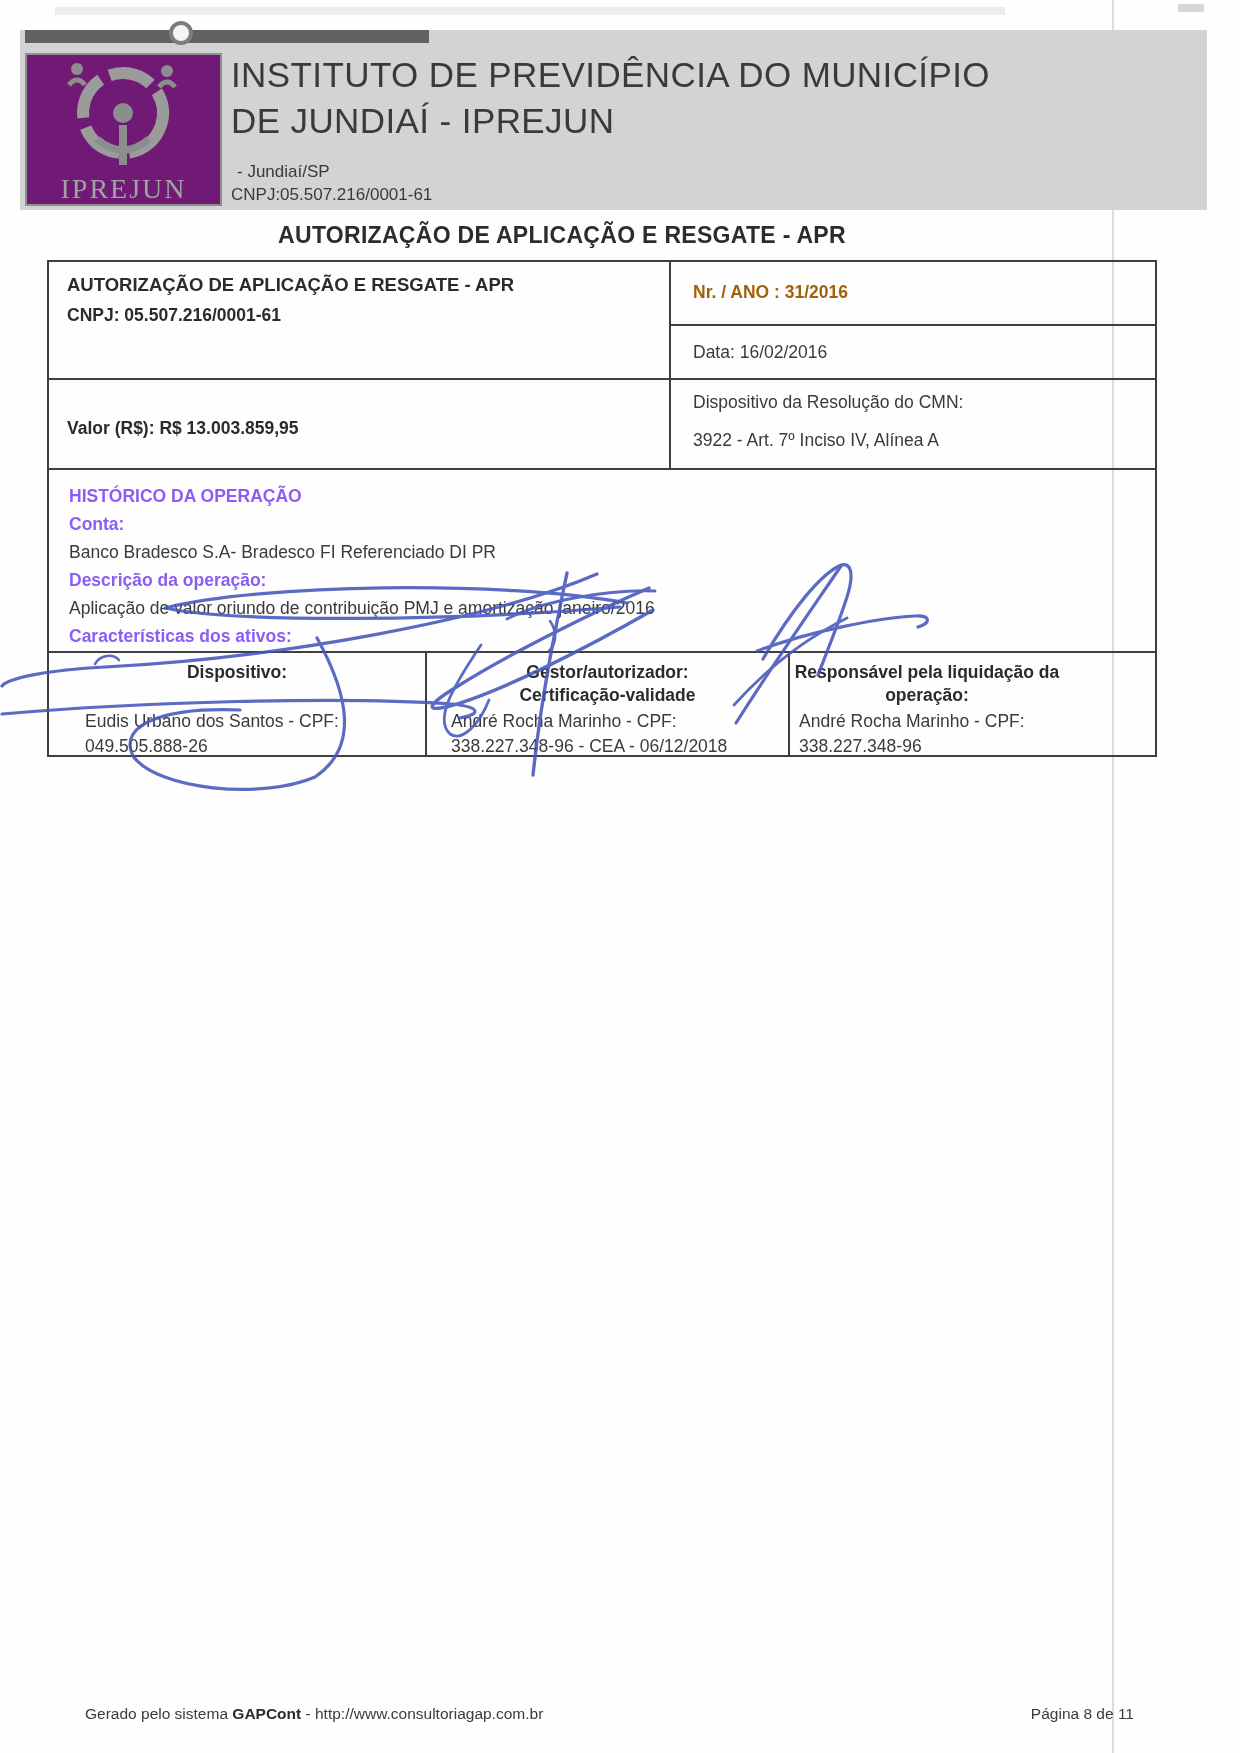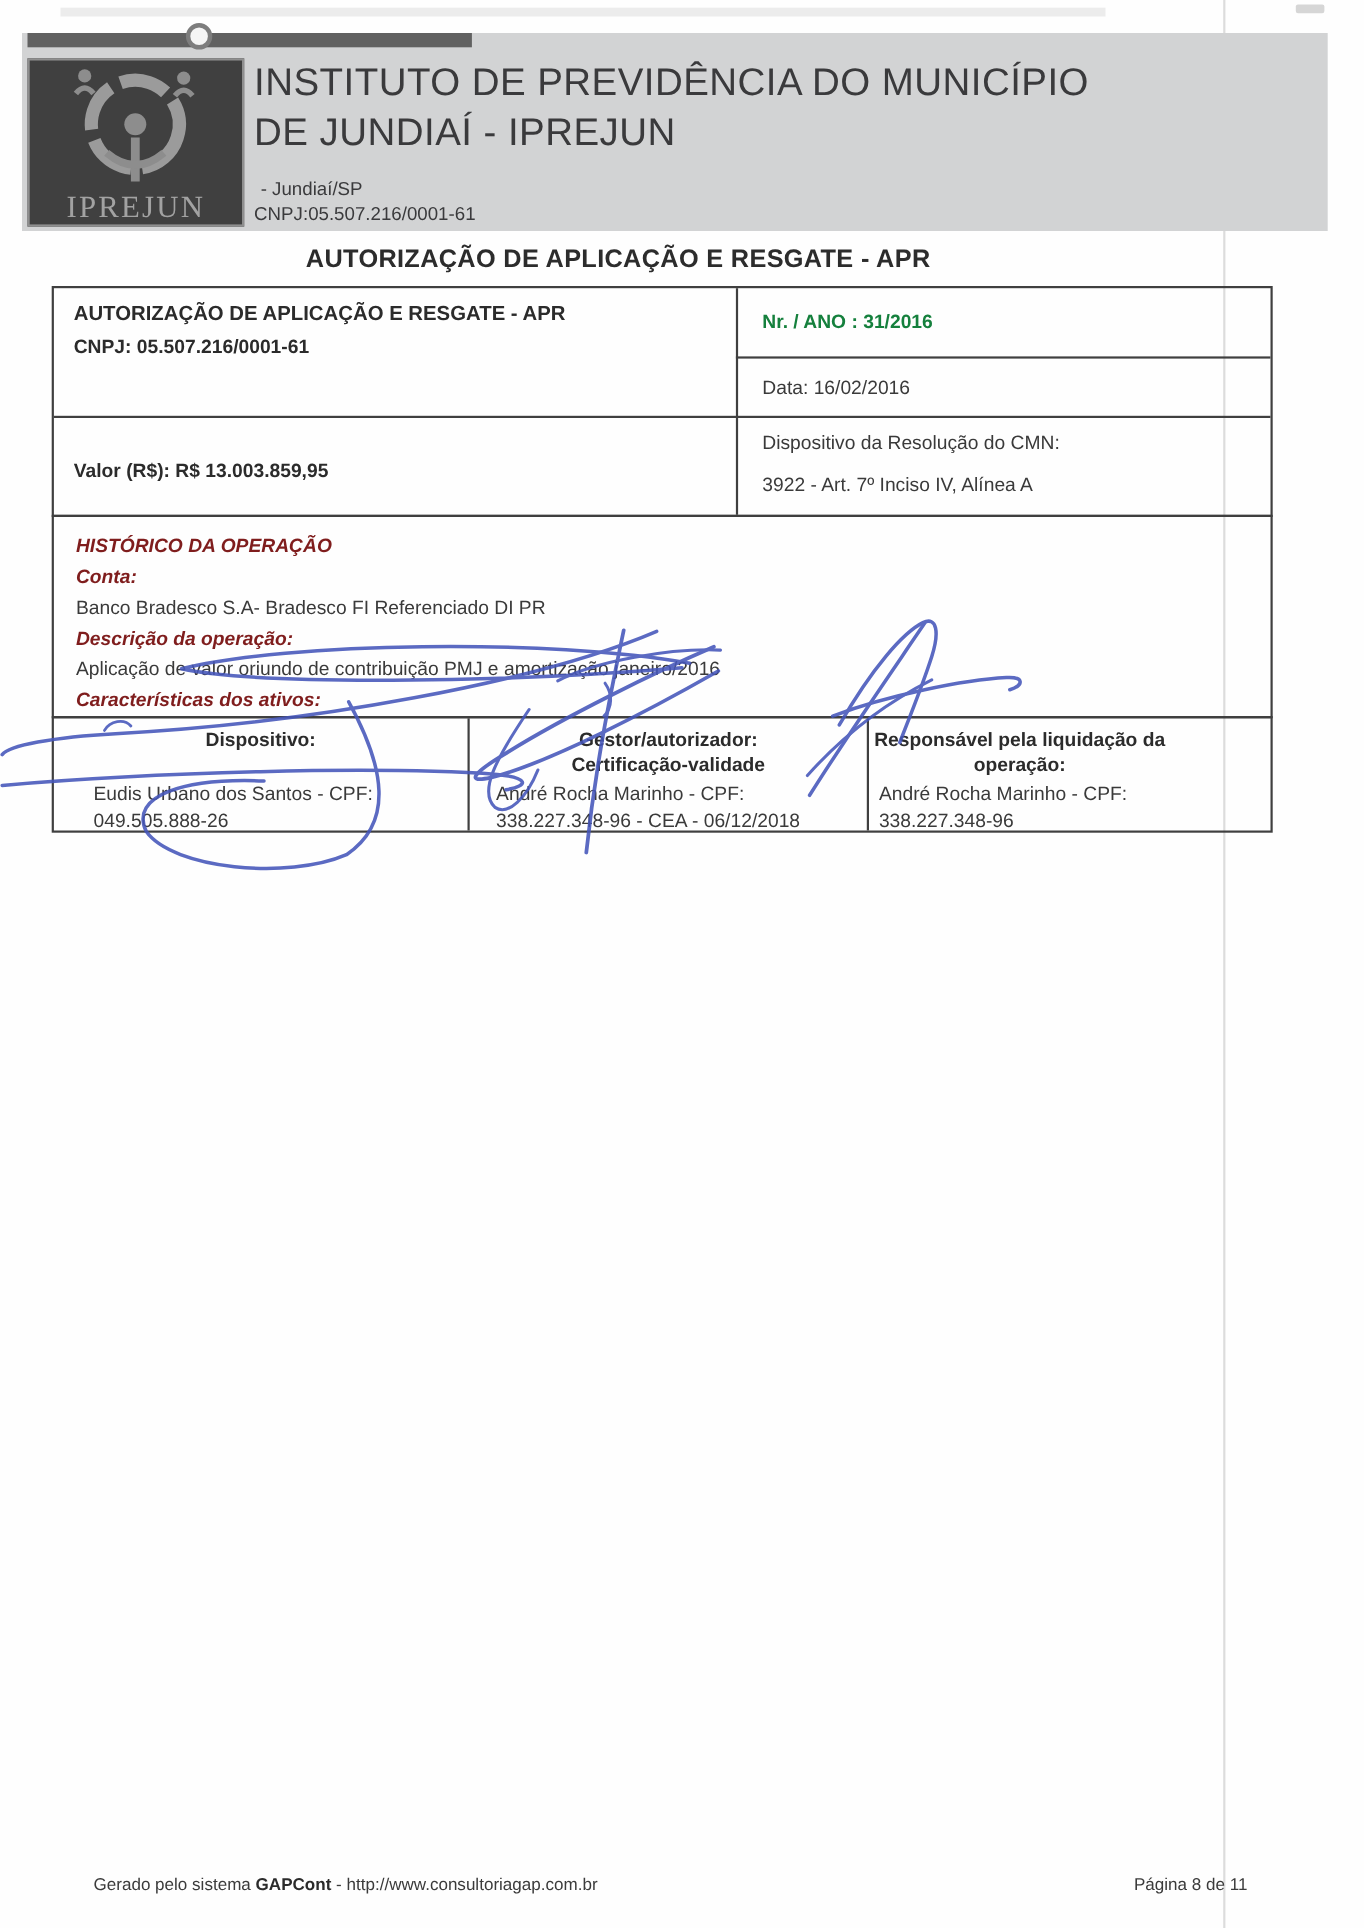--- a/index.html
+++ b/index.html
@@ -10,21 +10,21 @@
   
   .fold-line{left:1112px;top:0;width:2px;height:1753px;background:#dcdcdc;}
   .top-streak{left:55px;top:7px;width:950px;height:8px;background:#ececec;}
   .top-mark{left:1178px;top:4px;width:26px;height:8px;background:#d6d6d6;border-radius:2px;}
 
   
   .banner{left:20px;top:30px;width:1187px;height:180px;background:#d2d3d4;}
   .dark-strip{left:25px;top:30px;width:404px;height:13px;background:#616161;}
   .hanger{left:169px;top:21px;width:24px;height:24px;border-radius:50%;
           background:#f5f5f5;border:4px solid #7d7d7d;box-sizing:border-box;}
-  .logo-box{left:25px;top:53px;width:197px;height:153px;background:#404040;
+  .logo-box{left:25px;top:53px;width:197px;height:153px;background:#701a75;
             border:2px solid #8f8f8f;box-sizing:border-box;}
   .logo-text{left:4px;top:118px;width:185px;text-align:center;
              font-family:"Liberation Serif",serif;font-size:28px;letter-spacing:2px;
              color:#a2a2a2;}
   .inst-name{left:231px;top:52px;font-size:35px;line-height:46px;color:#3a3a3c;
              letter-spacing:0.4px;}
   .hdr-small{font-size:17px;color:#3a3a3c;}
   .hdr-city{left:237px;top:162px;}
   .hdr-cnpj{left:231px;top:185px;}
 
@@ -36,29 +36,29 @@
   .box{border:2px solid #3f3f3f;box-sizing:border-box;background:transparent;}
   .t1{left:47px;top:260px;width:1110px;height:210px;}
   .t1 .vdiv{position:absolute;left:620px;top:0;width:2px;height:100%;background:#3f3f3f;}
   .t1 .hlineA{position:absolute;left:620px;right:0;top:62px;height:2px;background:#3f3f3f;}
   .t1 .hlineB{position:absolute;left:0;right:0;top:116px;height:2px;background:#3f3f3f;}
   .cell{position:absolute;font-size:17.5px;}
   .c-main{left:18px;top:12px;width:560px;}
   .c-main .ft{font-size:18.5px;font-weight:700;color:#2b2b2b;}
   .c-main .ug{margin-top:9px;width:505px;line-height:25px;}
   .c-main .cn{margin-top:9px;font-weight:700;color:#2b2b2b;}
-  .c-nr{left:644px;top:20px;font-weight:700;color:#15803d;}
+  .c-nr{left:644px;top:20px;font-weight:700;color:#a16207;}
   .c-data{left:644px;top:80px;}
   .c-valor{left:18px;top:156px;font-weight:700;color:#2b2b2b;}
   .c-disp1{left:644px;top:130px;}
   .c-disp2{left:644px;top:168px;}
 
   .hist{left:47px;top:468px;width:1110px;height:185px;}
   .hist-inner{position:absolute;left:20px;top:10px;right:20px;font-size:17.5px;line-height:24px;}
-  .hist-inner .lbl{font-weight:700;color:#7f1d1d;margin-top:4px;font-style:italic;}
+  .hist-inner .lbl{font-weight:700;color:#8b5cf6;margin-top:4px;}
   .hist-inner .val{margin-top:4px;}
 
   .sig{left:47px;top:651px;width:1110px;height:106px;}
   .sig .vd1{position:absolute;left:376px;top:0;width:2px;height:100%;background:#3f3f3f;}
   .sig .vd2{position:absolute;left:739px;top:0;width:2px;height:100%;background:#3f3f3f;}
   .sig-col{position:absolute;top:0;height:100%;font-size:17.5px;}
   .sig-col .hd{font-weight:700;color:#2b2b2b;text-align:center;padding-top:8px;line-height:23px;}
   .sig-col .nm{position:absolute;line-height:25px;}
   .col-p{left:0;width:376px;}  .col-p .nm{top:56px;left:36px;}
   .col-g{left:378px;width:361px;} .col-g .nm{top:56px;left:24px;}

